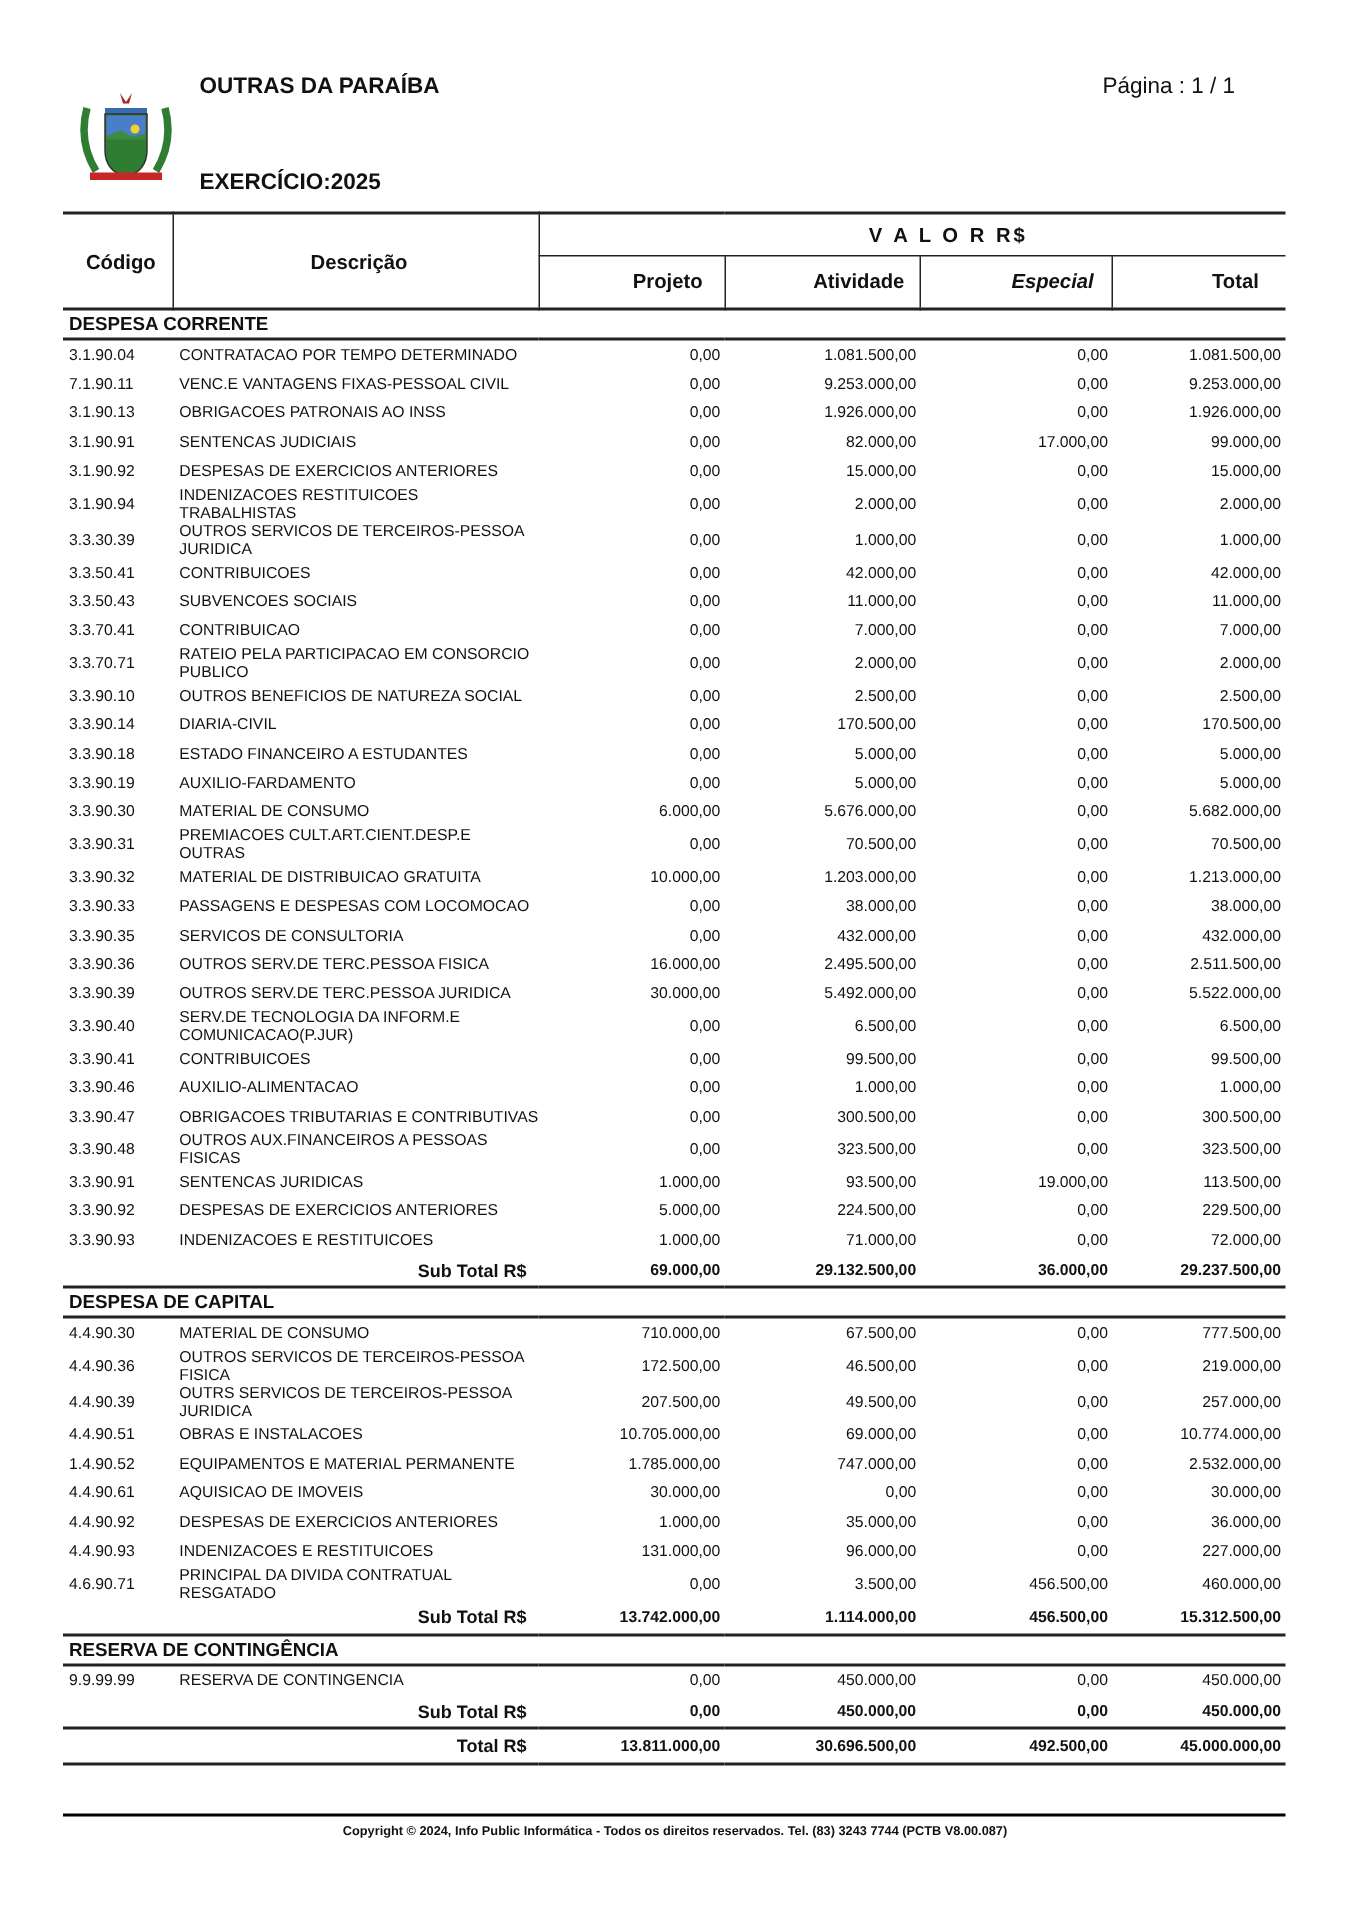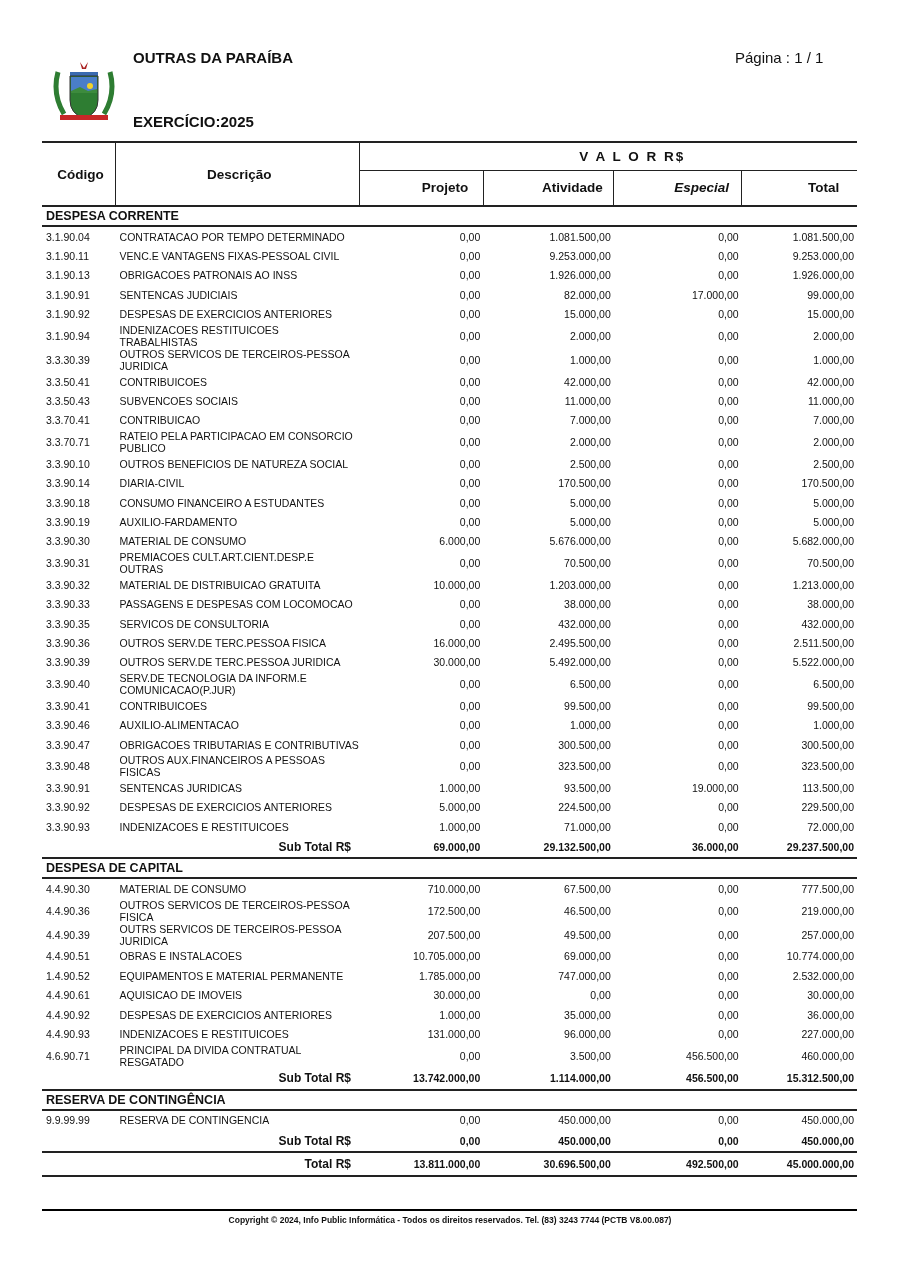--- a/index.html
+++ b/index.html
@@ -63,21 +63,21 @@
       </tr>
       <tr class="row">
         <td class="code">3.1.90.04</td>
         <td class="desc">CONTRATACAO POR TEMPO DETERMINADO</td>
         <td class="num c1">0,00</td>
         <td class="num c2">1.081.500,00</td>
         <td class="num c3">0,00</td>
         <td class="num c4">1.081.500,00</td>
       </tr>
       <tr class="row">
-        <td class="code">3.1.90.11</td>
+        <td class="code">7.1.90.11</td>
         <td class="desc">VENC.E VANTAGENS FIXAS-PESSOAL CIVIL</td>
         <td class="num c1">0,00</td>
         <td class="num c2">9.253.000,00</td>
         <td class="num c3">0,00</td>
         <td class="num c4">9.253.000,00</td>
       </tr>
       <tr class="row">
         <td class="code">3.1.90.13</td>
         <td class="desc">OBRIGACOES PATRONAIS AO INSS</td>
         <td class="num c1">0,00</td>
@@ -160,21 +160,21 @@
       <tr class="row">
         <td class="code">3.3.90.14</td>
         <td class="desc">DIARIA-CIVIL</td>
         <td class="num c1">0,00</td>
         <td class="num c2">170.500,00</td>
         <td class="num c3">0,00</td>
         <td class="num c4">170.500,00</td>
       </tr>
       <tr class="row">
         <td class="code">3.3.90.18</td>
-        <td class="desc">CONSUMO FINANCEIRO A ESTUDANTES</td>
+        <td class="desc">ESTADO FINANCEIRO A ESTUDANTES</td>
         <td class="num c1">0,00</td>
         <td class="num c2">5.000,00</td>
         <td class="num c3">0,00</td>
         <td class="num c4">5.000,00</td>
       </tr>
       <tr class="row">
         <td class="code">3.3.90.19</td>
         <td class="desc">AUXILIO-FARDAMENTO</td>
         <td class="num c1">0,00</td>
         <td class="num c2">5.000,00</td>

